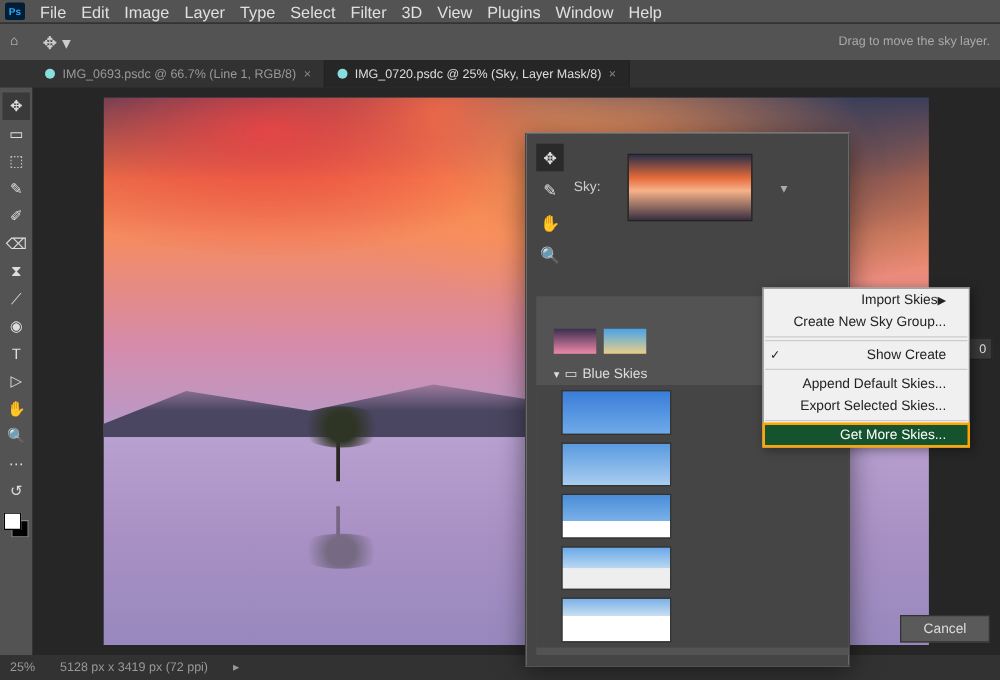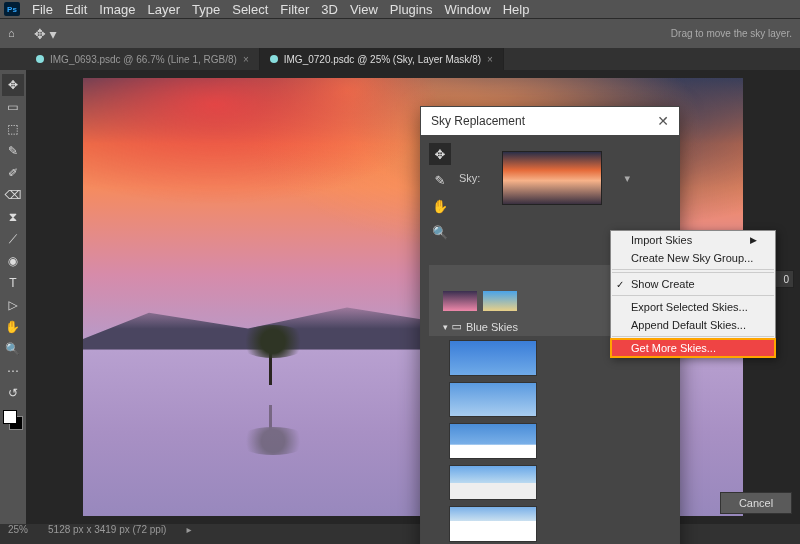--- a/index.html
+++ b/index.html
@@ -31,21 +31,21 @@
   radial-gradient(ellipse at 80% 15%, #3a3f5a 0%, transparent 35%),
   radial-gradient(ellipse at 40% 5%, #ff7744 0%, transparent 25%); opacity:.9;}
 .mtns { position:absolute; bottom:38%; left:0;right:0;height:12%; background:linear-gradient(to bottom, transparent, #4a4560 60%); clip-path:polygon(0 80%, 10% 30%, 25% 60%, 40% 20%, 55% 50%, 70% 25%, 85% 55%, 100% 40%, 100% 100%, 0 100%);}
 .lake { position:absolute; bottom:0;left:0;right:0;height:38%; background:linear-gradient(to bottom,#b8a0d0,#a890c4,#9888bd);}
 .tree { position:absolute; bottom:30%; left:22%; width:90px; height:60px;}
 .tree::before { content:''; position:absolute; bottom:0; left:45%; width:3px; height:35px; background:#2a2520;}
 .tree::after { content:''; position:absolute; top:0; left:10%; width:80%; height:55%; background:radial-gradient(circle,#2f3525 30%,transparent 70%); border-radius:50%;}
 .tree-refl { position:absolute; bottom:14%; left:22%; width:90px;height:50px; transform:scaleY(-1); opacity:.4;}
 .tree-refl::before { content:''; position:absolute; bottom:0; left:45%; width:3px; height:30px; background:#2a2520;}
 .tree-refl::after { content:''; position:absolute; top:0; left:10%; width:80%; height:55%; background:radial-gradient(circle,#2f3525 30%,transparent 70%); border-radius:50%;}
-.statusbar { position:absolute; bottom:0;left:0;right:0;height:20px; background:#323232; display:flex; padding:0 8px; gap:20px; font-size:10px;color:#999;}
+.statusbar { position:absolute; bottom:0;left:0;right:0;height:20px; background:#323232; display:flex; align-items:center; padding:0 8px; gap:20px; font-size:10px;color:#999;}
 
 .dialog { position:absolute; top:106px; left:420px; width:260px; background:#fff; border:1px solid #444; box-shadow:0 4px 20px rgba(0,0,0,.5); z-index:10;}
 .dlg-title { height:28px; background:#fff; color:#333; display:flex; align-items:center; justify-content:space-between; padding:0 10px; font-size:12px;}
 .dlg-title .x { font-size:14px; color:#555; cursor:default;}
 .dlg-body { background:#454545; padding:8px 0 8px 8px; }
 .dlg-tools { display:flex; flex-direction:column; gap:4px; float:left; margin-right:8px;}
 .dlg-tool { width:22px;height:22px;display:flex;align-items:center;justify-content:center;color:#ddd;font-size:13px;}
 .dlg-tool.active { background:#2a2a2a;}
 .sky-preview { display:flex; align-items:center; gap:22px; margin-left:30px; margin-top:8px;}
 .sky-thumb { width:100px; height:54px; background:linear-gradient(to bottom,#2a2f48 0%,#e56b3a 35%,#f7b289 55%,#3a3040 100%); border:1px solid #222;}
@@ -61,23 +61,23 @@
 .sky-grid { display:flex; flex-direction:column; gap:6px; padding:4px 0 4px 20px; background:#454545; margin:0 -6px; max-height:210px;}
 .sky-grid .bt { width:88px; height:40px; border:1px solid #333;}
 .bt1{background:linear-gradient(#3a7dd8,#6faae8);}
 .bt2{background:linear-gradient(#5a9ae0,#a8cdf0);}
 .bt3{background:linear-gradient(#4a8dd8,#7ab0e8 60%,#fff 61%);}
 .bt4{background:linear-gradient(#6aa8e8,#b8d8f0 50%,#eee 51%);}
 .bt5{background:linear-gradient(#7ab0e8,#c8dff0 40%,#fff 41%);}
 .btn { width:72px; height:22px; background:#5a5a5a; color:#ddd; border:1px solid #333; display:flex;align-items:center;justify-content:center; font-size:11px;}
 
 .ctx { position:absolute; top:230px; left:610px; width:166px; background:#f0f0f0; border:1px solid #888; box-shadow:2px 2px 8px rgba(0,0,0,.4); z-index:20; font-size:11px; color:#222;}
-.ctx-item { padding:3px 18px 3px 20px; display:flex; justify-content:space-between; align-items:center; position:relative;}
+.ctx-item { padding:3px 18px 3px 20px; display:flex; justify-content:flex-end; align-items:center; position:relative;}
 .ctx-sep { height:1px; background:#ccc; margin:2px 1px;}
-.ctx-item.hl { background:#ef4444; color:#fff; outline:2px solid #ffa500; outline-offset:-1px;}
+.ctx-item.hl { background:#14532d; color:#fff; outline:2px solid #ffa500; outline-offset:-1px;}
 .ctx-item .chk { position:absolute; left:5px; font-size:10px;}
 .ctx-item .arr { font-size:9px;}
 .input-box { background:#3a3a3a; color:#ddd; border:1px solid #222; height:18px; width:60px; display:inline-flex; align-items:center; justify-content:flex-end; padding:0 4px; font-size:10px;}
 .extra-panel { position:absolute; right:6px; top:270px; width:60px; z-index:11;}
 .cancel-area { position:absolute; right:8px; bottom:30px; z-index:11; display:flex; gap:6px;}
 </style>
 </head>
 <body>
 
 <div class="menubar">
@@ -150,24 +150,20 @@
   </div>
 </div>
 
 <div class="statusbar">
   <span>25%</span>
   <span>5128 px x 3419 px (72 ppi)</span>
   <span>▸</span>
 </div>
 
 <div class="dialog">
-  <div class="dlg-title">
-    <span>Sky Replacement</span>
-    <span class="x">✕</span>
-  </div>
   <div class="dlg-body">
     <div class="dlg-tools">
       <div class="dlg-tool active">✥</div>
       <div class="dlg-tool">✎</div>
       <div class="dlg-tool">✋</div>
       <div class="dlg-tool">🔍</div>
     </div>
     <div class="sky-preview">
       <span class="sky-lbl">Sky:</span>
       <div class="sky-thumb"></div>
@@ -216,22 +212,22 @@
       <span>Create New Sky Group...</span>
     </div>
     <div class="ctx-sep"></div>
     <div class="ctx-sep"></div>
     <div class="ctx-item">
       <span class="chk">✓</span>
       <span>Show Create</span>
     </div>
     <div class="ctx-sep"></div>
     <div class="ctx-item">
+      <span>Append Default Skies...</span>
+    </div>
+    <div class="ctx-item">
       <span>Export Selected Skies...</span>
-    </div>
-    <div class="ctx-item">
-      <span>Append Default Skies...</span>
     </div>
     <div class="ctx-sep"></div>
     <div class="ctx-item hl">
       <span>Get More Skies...</span>
     </div>
   </div>
 
 </body></html>

